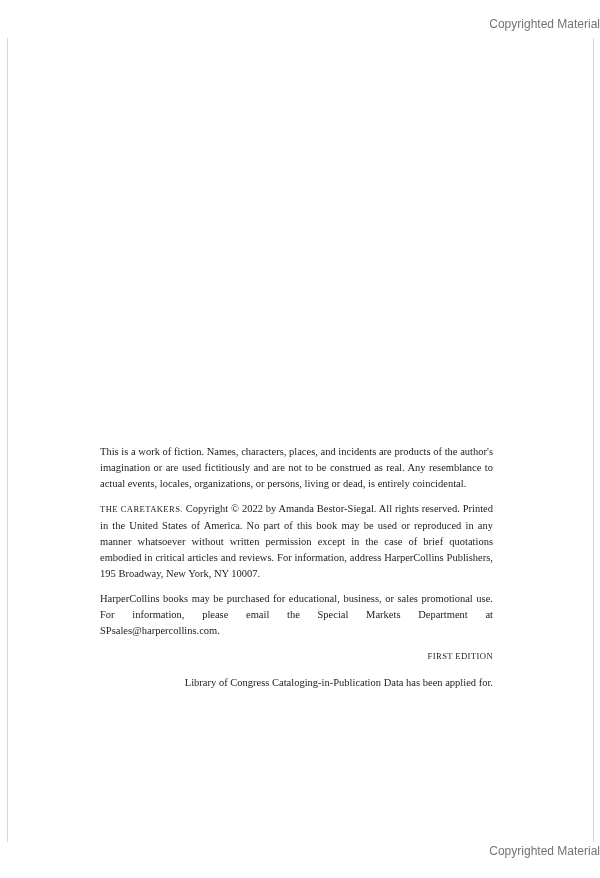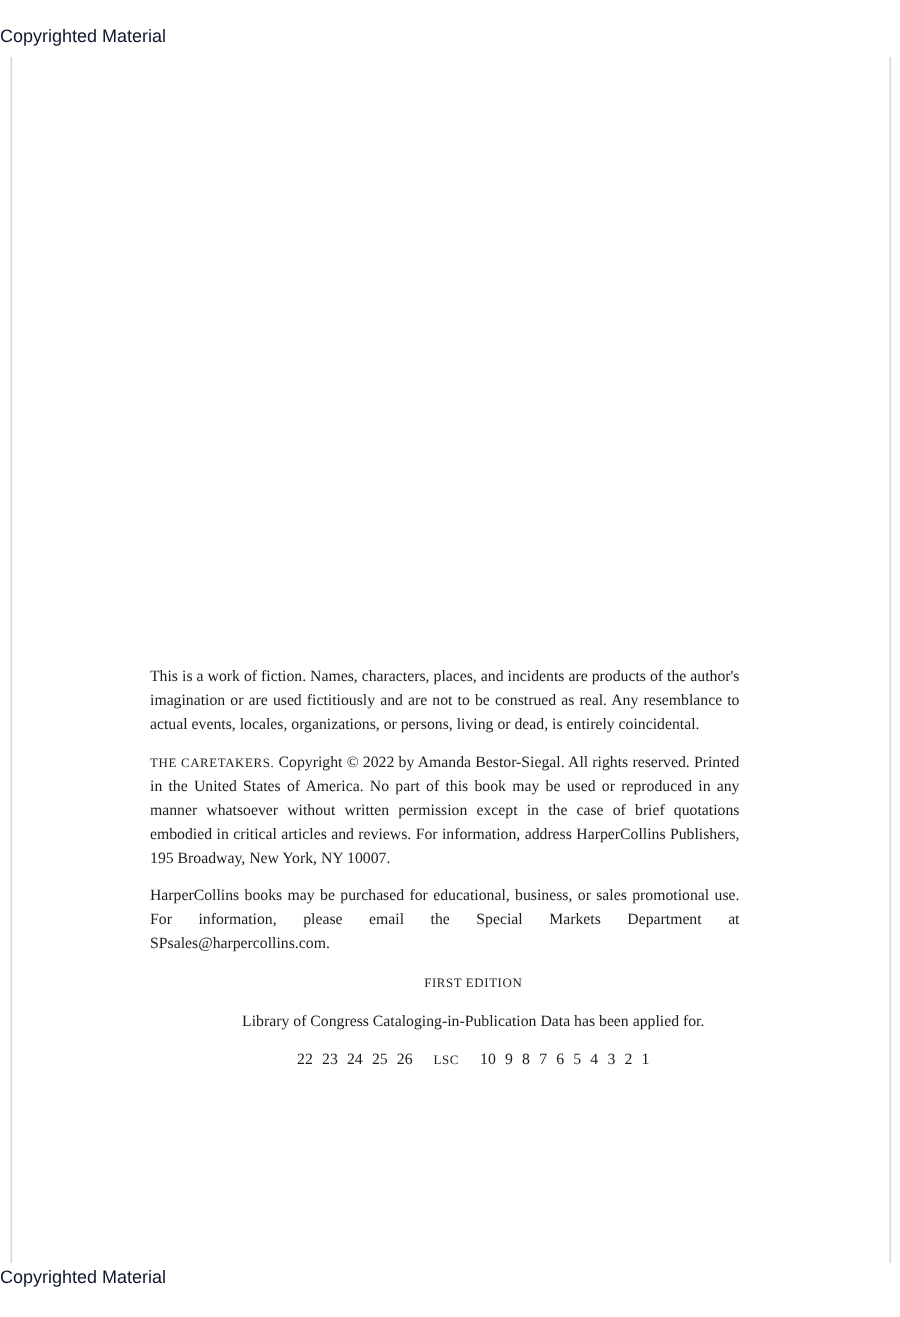--- a/index.html
+++ b/index.html
@@ -5,24 +5,24 @@
   * { margin: 0; padding: 0; box-sizing: border-box; }
   html, body {
     width: 600px; height: 878px;
     background: #ffffff;
     font-family: "Liberation Serif", serif;
     position: relative;
     overflow: hidden;
   }
   .watermark {
     position: absolute; left: 0; right: 0;
-    text-align: left;
+    text-align: right;
     font-family: "Liberation Sans", sans-serif;
     font-size: 12px;
-    color: #0f172a;
+    color: #737373;
   }
   .watermark.top { top: 17px; }
   .watermark.bottom { top: 844px; }
   .page-edge {
     position: absolute;
     top: 38px; bottom: 36px;
     width: 1px;
     background: #d7d7d7;
   }
   .page-edge.left { left: 7px; }
@@ -33,21 +33,21 @@
     width: 393px;
     top: 444px;
     color: #1c1c1c;
     font-size: 10.5px;
     line-height: 15.8px;
   }
   .para {
     text-align: justify;
     margin-bottom: 10px;
   }
-  .para.single { text-align: center; margin-left: 38px; }
+  .para.single { text-align: right; margin-left: 38px; }
   .sc {
     font-size: 8.6px;
     letter-spacing: 0.4px;
   }
   .printers-key {
     text-align: left;
     word-spacing: 3.5px;
   }
   .printers-key .gap { margin-right: 14px; }
 </style>
@@ -67,19 +67,18 @@
 
     <p class="para"><span class="sc">THE CARETAKERS.</span><span> Copyright © 2022 by Amanda Bestor-Siegal. All rights reserved. Printed in the United States of America. No part of this book may be used or reproduced in any manner whatsoever without written permission except in the case of brief quotations embodied in critical articles and reviews. For information, address HarperCollins Publishers, 195 Broadway, New York, NY 10007.</span></p>
 
     <p class="para">HarperCollins books may be purchased for educational, business, or sales promotional use. For information, please email the Special Markets Department at SPsales@harpercollins.com.</p>
 
     <p class="para single sc">FIRST EDITION</p>
 
     <p class="para single">Library of Congress Cataloging-in-Publication Data has been applied for.</p>
 
 
-    <p class="para single printers-key"><span class="gap">22 23 24 25 26</span><span class="gap sc">LSC</span><span>10 9 8 7 6 5 4 3 2 1</span></p>
 
   </div>
 
   <div class="watermark bottom">Copyrighted Material</div>
 
 </div>
 
 </body></html>

